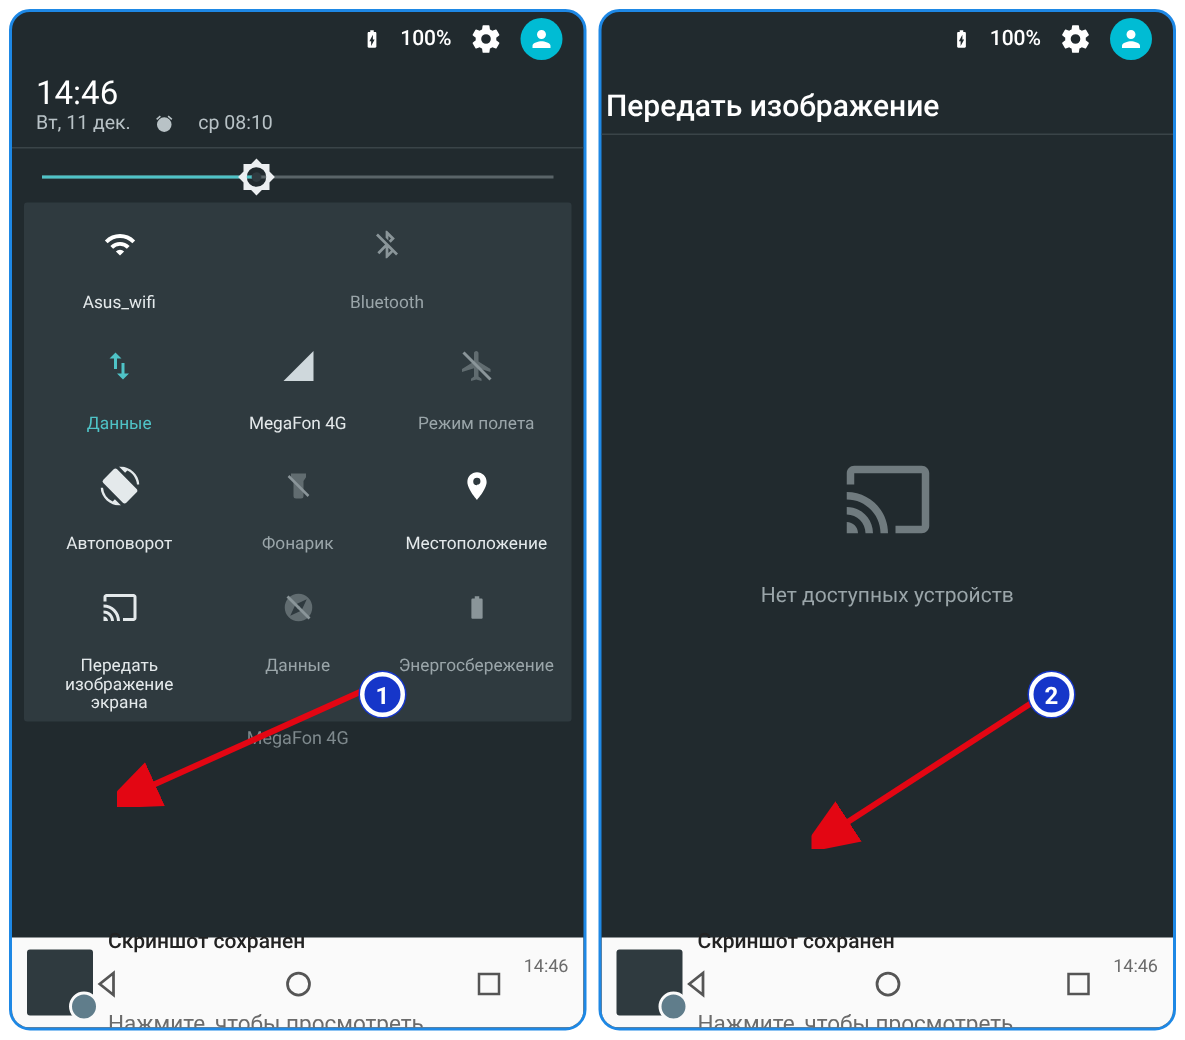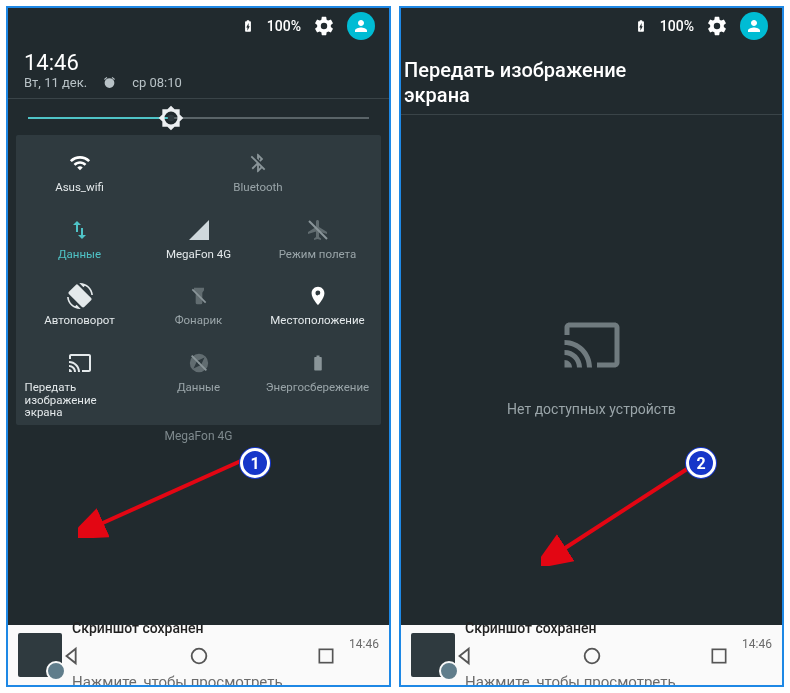--- a/index.html
+++ b/index.html
@@ -8,21 +8,21 @@
     font-family: Roboto, Arial, sans-serif;
     width: 790px;
     height: 693px;
     padding: 6px;
     display: flex;
     gap: 8px;
   }
   .phone {
     flex: 1;
     border: 2px solid #1e88e5;
-    border-radius: 0;
+    border-radius: 14px;
     background: #212a2e;
     position: relative;
     overflow: hidden;
     display: flex;
     flex-direction: column;
   }
   
   .status-bar {
     height: 36px;
     display: flex;
@@ -67,23 +67,23 @@
     background:#2f3a3f;
     margin: 6px 8px 0;
     border-radius:2px;
     padding: 10px 4px 2px;
     display:grid;
     grid-template-columns: repeat(3,1fr);
     row-gap: 14px;
   }
   .tile {
     display:flex;flex-direction:column;align-items:center;
-    color:#e4e9eb;font-size:11.5px;
+    color:#e4e9eb;font-size:11.5px;text-align:center;
     padding:4px 2px;
-    gap:4px;
+    gap:18px;
   }
   .tile .ic { height:28px; display:flex;align-items:center;justify-content:center; }
   .tile.dim { color:#9aa5a9; }
   .tile.active { color:#4fc3c7; }
   .tile-label { line-height:1.1; max-width:110px; }
   .carrier-foot {
     text-align:center;color:#7e898d;font-size:12px;padding:4px 0 0;
   }
   
   .cast-title {
@@ -330,21 +330,20 @@
     </span>
     <span class="avatar">
       <svg width="18" height="18" viewBox="0 0 24 24" fill="#fff">
           <path d="M12 12c2.21 0 4-1.79 4-4s-1.79-4-4-4-4 1.79-4 4 1.79 4 4 4zm0 2c-2.67 0-8 1.34-8 4v2h16v-2c0-2.66-5.33-4-8-4z"></path>
         </svg>
     </span>
   </div>
 
   <div class="cast-title">
     <span>Передать изображение</span>
-    <span class="line2">экрана</span>
   </div>
   <div class="sep-line"></div>
 
   <div class="cast-body">
     <span class="cast-big-icon">
       <svg width="72" height="60" viewBox="0 0 24 24" fill="none" stroke="#707b7f" stroke-width="1.6">
           <path d="M21 3H3c-1.1 0-2 .9-2 2v3h2V5h18v14h-7v2h7c1.1 0 2-.9 2-2V5c0-1.1-.9-2-2-2z" fill="#707b7f" stroke="none"></path>
           <path d="M1 18v3h3c0-1.66-1.34-3-3-3zm0-4v2c2.76 0 5 2.24 5 5h2c0-3.87-3.13-7-7-7zm0-4v2c4.97 0 9 4.03 9 9h2c0-6.08-4.93-11-11-11z" fill="#707b7f" stroke="none"></path>
         </svg>
     </span>

